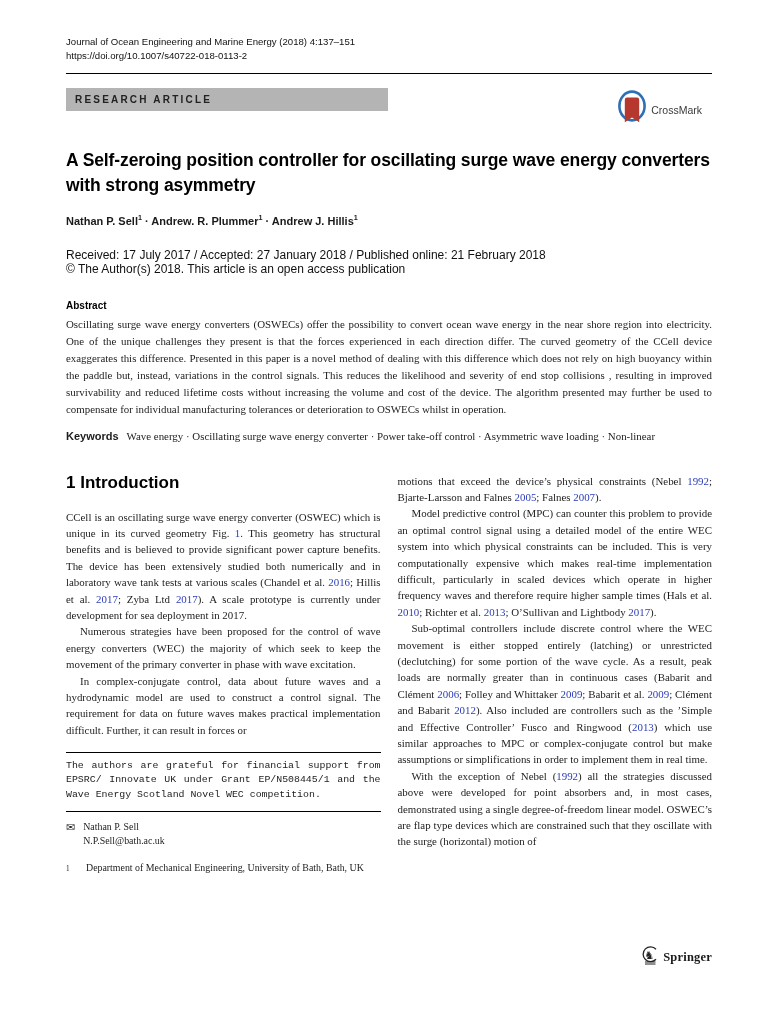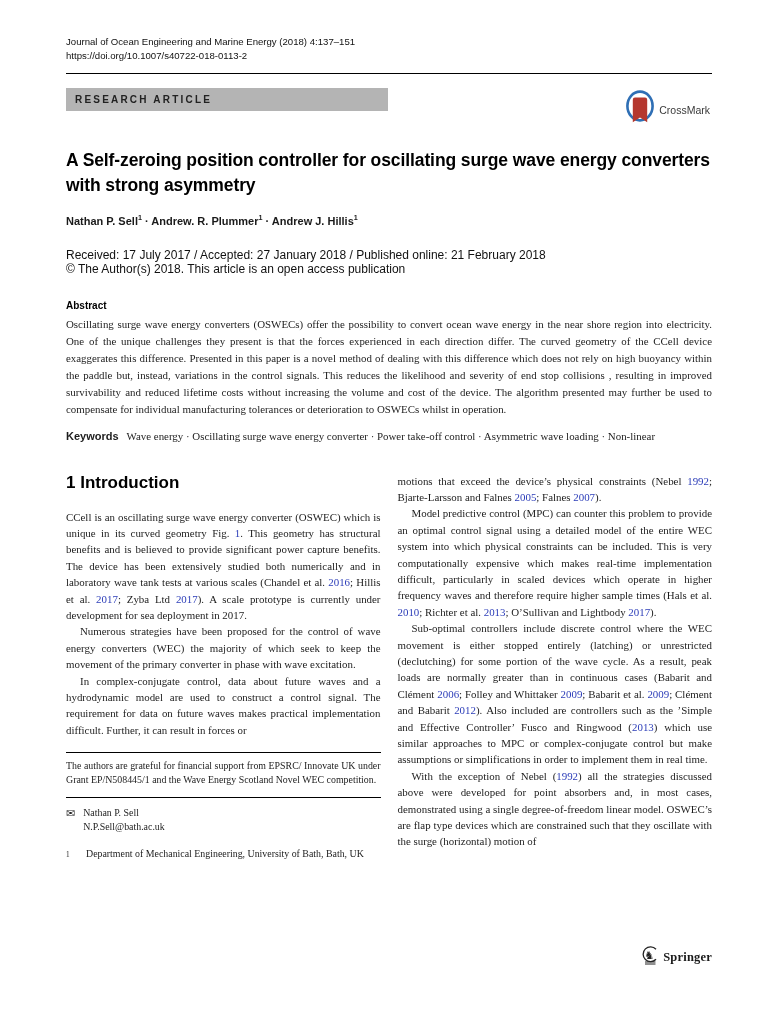--- a/index.html
+++ b/index.html
@@ -28,21 +28,21 @@
     background: #b4b4b4;
     display: flex; align-items: center;
     padding-left: 9px;
   }
   .banner-text {
     font-family: "Liberation Sans", sans-serif;
     font-weight: bold; font-size: 10px;
     letter-spacing: 2.2px; color: #222;
   }
   .crossmark {
-    position: absolute; top: 90px; right: 58px;
+    position: absolute; top: 90px; right: 66px;
     display: flex; align-items: center; gap: 3px;
   }
   .crossmark-label {
     font-family: "Liberation Sans", sans-serif;
     font-size: 10.5px; color: #3a3a3a;
   }
   
   .article-title {
     margin-top: 37px;
     font-family: "Liberation Sans", sans-serif;
@@ -92,21 +92,21 @@
     margin: 0;
     font-size: 10.9px; line-height: 16.4px;
     text-align: justify;
   }
   .body-p.indent { text-indent: 14px; }
   .ref { color: #2b3cb8; }
   
   .fn-block { margin-top: 14px; font-size: 9.9px; line-height: 14.2px; }
   .fn-rule { border: none; border-top: 1px solid #000; margin: 0 0 6px 0; }
   .fn-rule2 { border: none; border-top: 1px solid #000; margin: 9px 0 8px 0; }
-  .fn-support { text-align: justify; }
+  .fn-support { text-align: justify; font-family: Liberation Mono, monospace; }
   .correspondence { display: flex; gap: 8px; align-items: flex-start; }
   .env-icon {
     font-size: 11px; line-height: 14px; color: #222;
     flex: 0 0 auto;
   }
   .affiliation { display: flex; gap: 12px; margin-top: 13px; }
   .affil-sup { font-size: 7.2px; flex: 0 0 8px; padding-top: 1px; }
   
   .springer-footer {
     position: absolute; top: 946px; right: 56px;

